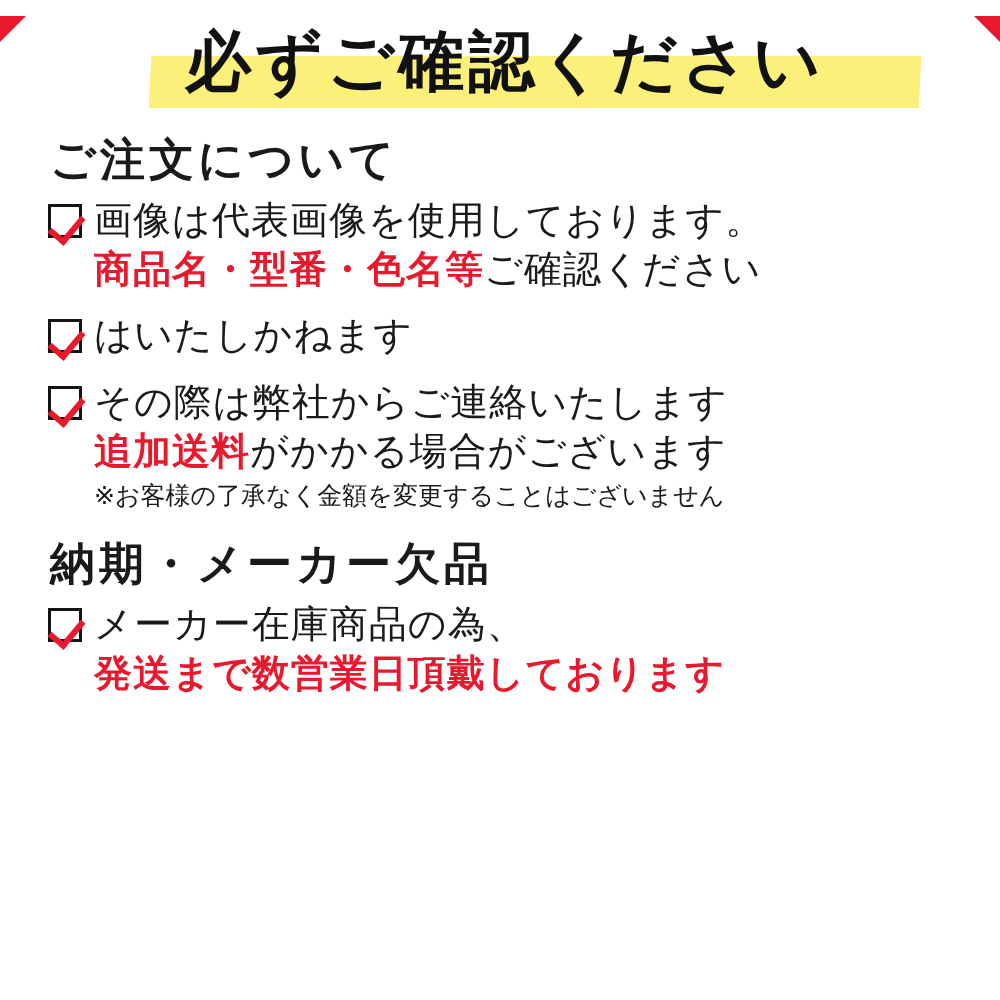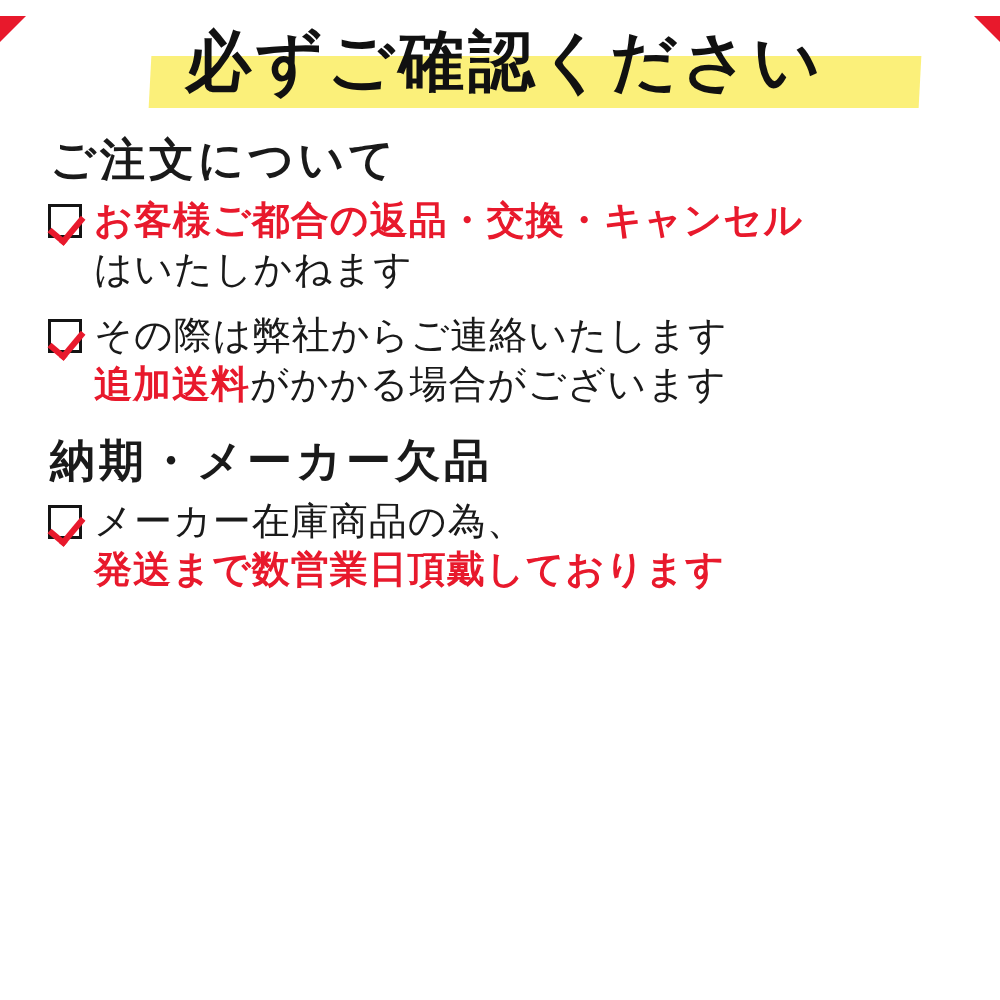--- a/index.html
+++ b/index.html
@@ -142,34 +142,41 @@
   <div class="corner corner-tl"></div>
   <div class="corner corner-tr"></div>
 
   <div class="title-wrap">
     <div class="title-highlight"></div>
     <div class="title-text">必ずご確認ください</div>
   </div>
 
   <div class="section-heading">ご注文について</div>
 
+  <div class="item">
+    <div class="checkbox"></div>
+    <div class="item-body">
+      <div class="line">画像は代表画像を使用しております。</div>
+      <div class="line"><span class="red">商品名・型番・色名等</span><span class="blk">ご確認ください</span></div>
+    </div>
+  </div>
 
   <div class="item">
     <div class="checkbox"></div>
     <div class="item-body">
-      <div class="line red">お客様ご都合の返品・交換・キャンセル</div>
       <div class="line">はいたしかねます</div>
     </div>
   </div>
 
   <div class="item">
     <div class="checkbox"></div>
     <div class="item-body">
       <div class="line">その際は弊社からご連絡いたします</div>
       <div class="line"><span class="red">追加送料</span><span class="blk">がかかる場合がございます</span></div>
+      <div class="note">※お客様の了承なく金額を変更することはございません</div>
     </div>
   </div>
 
   <div class="section-heading second">納期・メーカー欠品</div>
 
   <div class="item">
     <div class="checkbox"></div>
     <div class="item-body">
       <div class="line">メーカー在庫商品の為、</div>
       <div class="line red">発送まで数営業日頂戴しております</div>

